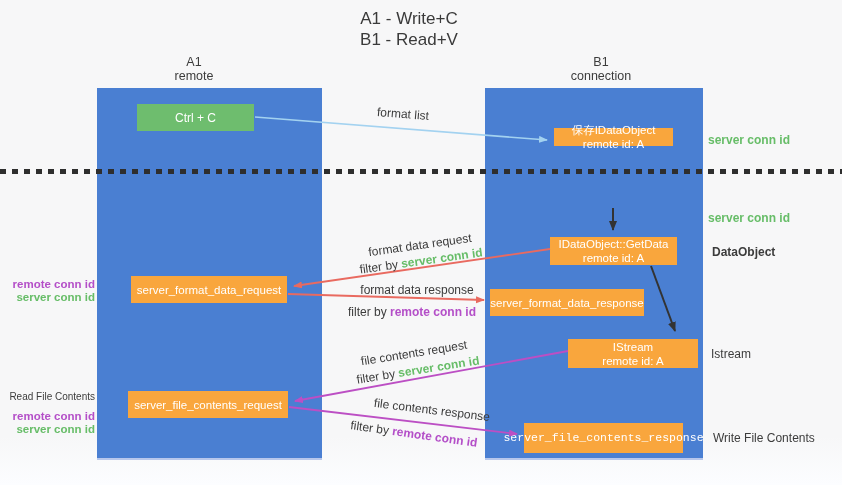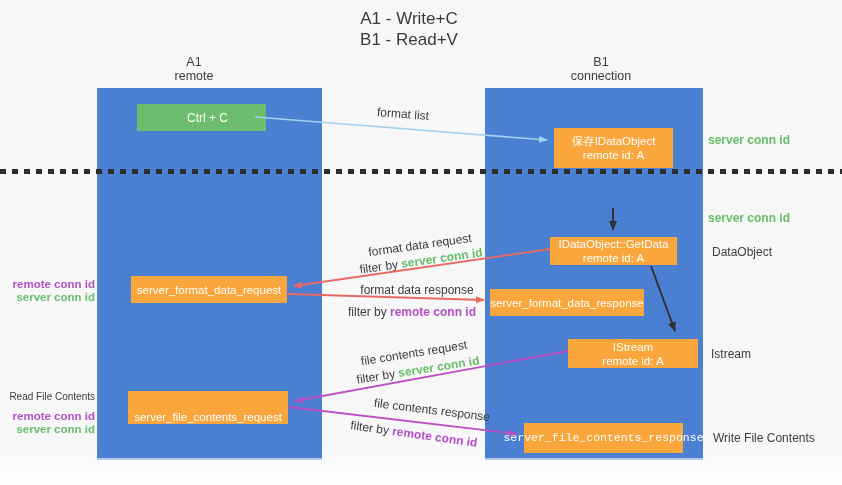--- a/index.html
+++ b/index.html
@@ -73,25 +73,25 @@
   <div class="col-header" id="hdr-b1">
     <div>B1</div>
     <div>connection</div>
   </div>
 
   <div class="col" id="col-a1"></div>
   <div class="col" id="col-b1"></div>
 
   <div class="divider"></div>
 
-  <div class="box green" style="left:137px;top:104px;width:117px;height:27px;padding-left:12px;">
+  <div class="box green" style="left:137px;top:104px;width:117px;height:27px;">
     <div>Ctrl + C</div>
   </div>
 
-  <div class="box orange" style="left:554px;top:128px;width:119px;height:40px;">
+  <div class="box orange" style="left:554px;top:128px;width:119px;height:18px;">
     <div>保存IDataObject</div>
     <div>remote id: A</div>
   </div>
 
 
   <div class="box orange" style="left:550px;top:237px;width:127px;height:28px;">
     <div>IDataObject::GetData</div>
     <div>remote id: A</div>
   </div>
 
@@ -101,21 +101,21 @@
 
   <div class="box orange" style="left:131px;top:276px;width:156px;height:27px;">
     <div>server_format_data_request</div>
   </div>
 
   <div class="box orange" style="left:568px;top:339px;width:130px;height:29px;">
     <div>IStream</div>
     <div>remote id: A</div>
   </div>
 
-  <div class="box orange" style="left:128px;top:391px;width:160px;height:33px;justify-content:flex-end;">
+  <div class="box orange" style="left:128px;top:391px;width:160px;height:27px;">
     <div>server_file_contents_request</div>
   </div>
 
   <div class="box orange" style="left:524px;top:423px;width:159px;height:30px;font-family:Liberation Mono, monospace;">
     <div>server_file_contents_response</div>
   </div>
 
   <svg class="arrows" width="842" height="485" viewBox="0 0 842 485">
     <defs>
       <marker id="mBlue" markerWidth="10" markerHeight="8" refX="8" refY="3.5" orient="auto" markerUnits="userSpaceOnUse">
@@ -161,21 +161,21 @@
   </div>
 
   <div class="cap" style="left:432px;top:410px;transform:translate(-50%,-50%) rotate(7deg);">file contents response</div>
   <div class="cap" style="left:414px;top:434px;transform:translate(-50%,-50%) rotate(8deg);">
     <span>filter by</span>
     <span class="purple-t">remote conn id</span>
   </div>
 
   <div class="side-label bold-green" style="left:708px;top:133px;">server conn id</div>
   <div class="side-label bold-green" style="left:708px;top:211px;">server conn id</div>
-  <div class="side-label" style="left:712px;top:245px;">DataObject</div>
+  <div class="side-label" style="left:712px;top:245px;font-weight:bold;">DataObject</div>
   <div class="side-label" style="left:711px;top:347px;">Istream</div>
   <div class="side-label" style="left:713px;top:431px;">Write File Contents</div>
 
   <div class="left-group" style="top:278px;">
     <div class="purple-t">remote conn id</div>
     <div class="green-t">server conn id</div>
   </div>
   <div class="left-group" style="top:390px;">
     <div class="dark-line">Read File Contents</div>
     <div class="purple-t">remote conn id</div>

